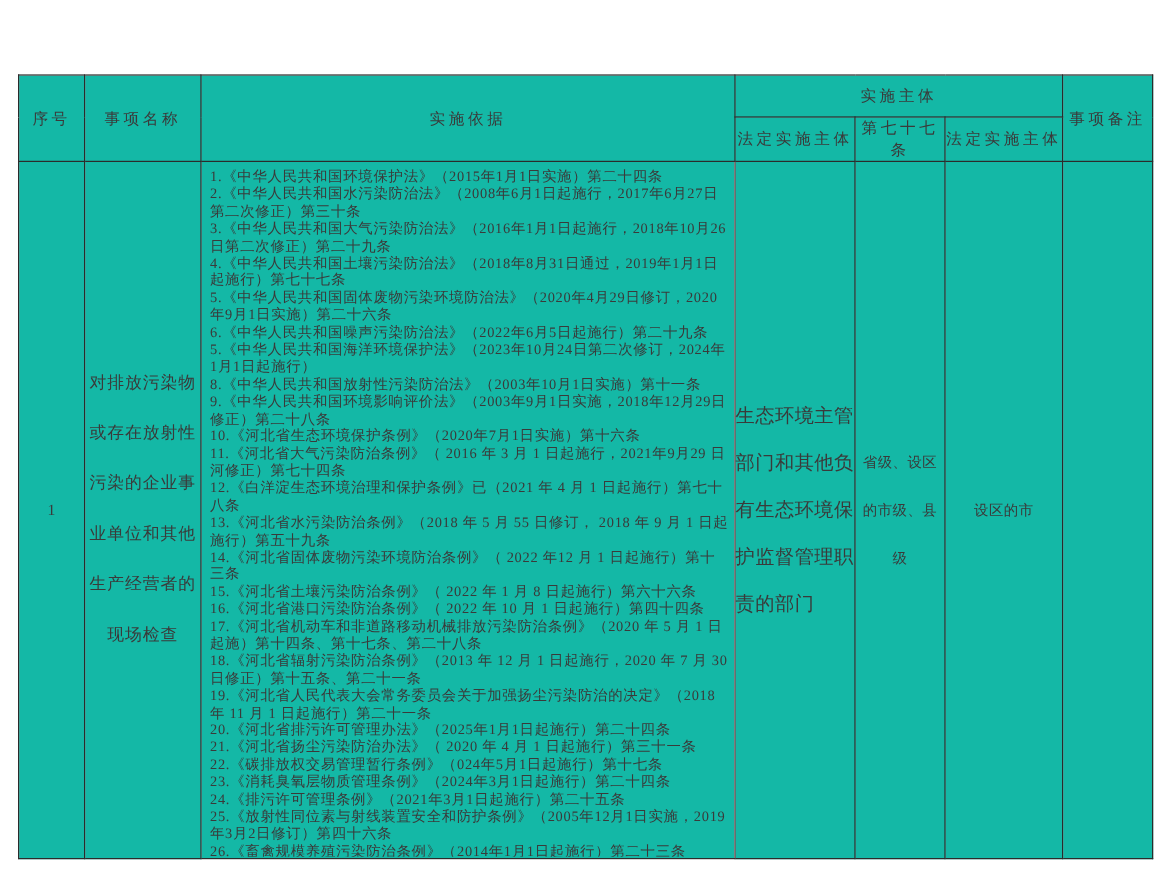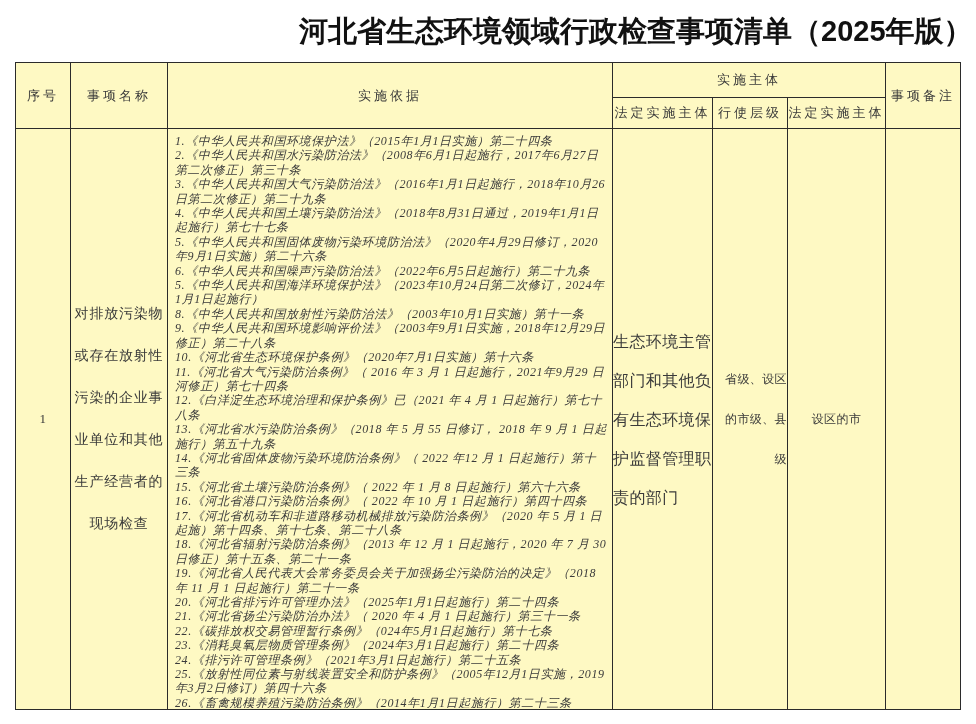--- a/index.html
+++ b/index.html
@@ -32,21 +32,21 @@
     position: absolute;
     left: 15px;
     top: 62px;
     width: 945px;
     border-collapse: collapse;
     table-layout: fixed;
     color: #3a3a3a;
   }
   table.sheet td, table.sheet th {
     border: 1px solid #2b2b2b;
-    background: #fef9c3;
+    background: #14b8a6;
     font-weight: normal;
     padding: 0;
     vertical-align: middle;
   }
   th.hdr {
     font-size: 13px;
     letter-spacing: 3px;
     color: #3a3a3a;
     text-align: center;
   }
@@ -72,53 +72,52 @@
   }
   .basis-list {
     height: 574px;
     overflow: hidden;
     padding: 4px 5px 0 7px;
     font-size: 12px;
     line-height: 14.4px;
     letter-spacing: 0.6px;
     text-align: left;
   }
-  .basis-line { margin: 0; font-style: italic; }
+  .basis-line { margin: 0; }
   td.legal-subject-cell {
     font-size: 16px;
     line-height: 39px;
     letter-spacing: 0.4px;
     text-align: left;
     padding: 0 6px;
   }
   td.exercise-level-cell {
     font-size: 12px;
     line-height: 40px;
     letter-spacing: 0.4px;
-    text-align: right;
+    text-align: center;
     padding: 0 6px;
   }
   td.first-resp-cell {
     font-size: 12px;
     letter-spacing: 0.4px;
     text-align: center;
     padding: 0 6px;
     margin-top: 16px;
   }
   td.remark-cell {
     font-size: 12px;
     text-align: center;
   }
 </style>
 </head>
 <body>
 
 <div class="page">
 
-  <div class="doc-title">河北省生态环境领域行政检查事项清单（2025年版）</div>
 
   <table class="sheet">
     <colgroup>
       <col style="width:55px">
       <col style="width:97px">
       <col style="width:445px">
       <col style="width:100px">
       <col style="width:75px">
       <col style="width:98px">
       <col style="width:75px">
@@ -126,21 +125,21 @@
     <tbody>
       <tr class="hdr-row-1">
         <th class="hdr" rowspan="2">序号</th>
         <th class="hdr" rowspan="2">事项名称</th>
         <th class="hdr" rowspan="2">实施依据</th>
         <th class="hdr" colspan="3">实施主体</th>
         <th class="hdr" rowspan="2">事项备注</th>
       </tr>
       <tr class="hdr-row-2">
         <th class="hdr">法定实施主体</th>
-        <th class="hdr">行使层级</th>
+        <th class="hdr">第七十七条</th>
         <th class="hdr">法定实施主体</th>
       </tr>
       <tr class="body-row">
         <td class="serial-cell">1</td>
         <td class="item-name-cell">对排放污染物或存在放射性污染的企业事业单位和其他生产经营者的现场检查</td>
         <td class="basis-cell">
           <div class="basis-list">
               <div class="basis-line">1.《中华人民共和国环境保护法》（2015年1月1日实施）第二十四条</div>
               <div class="basis-line">2.《中华人民共和国水污染防治法》（2008年6月1日起施行，2017年6月27日第二次修正）第三十条</div>
               <div class="basis-line">3.《中华人民共和国大气污染防治法》（2016年1月1日起施行，2018年10月26日第二次修正）第二十九条</div>

